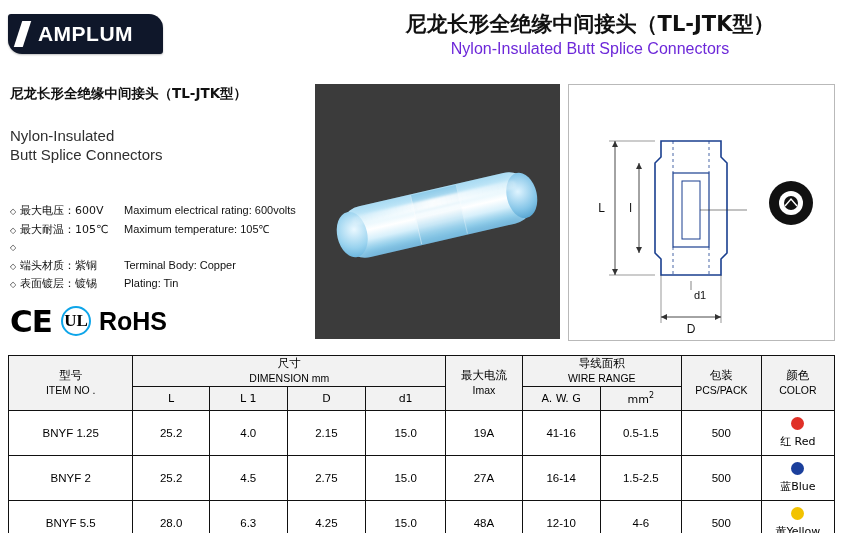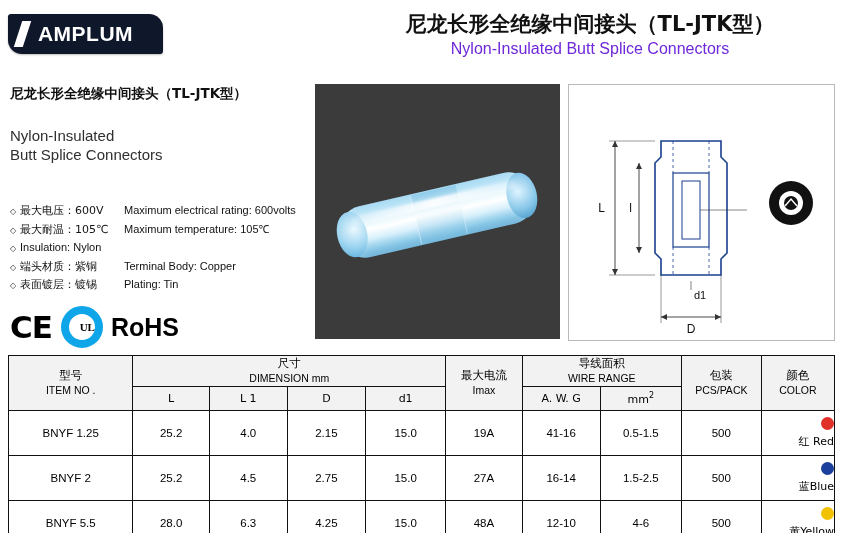--- a/index.html
+++ b/index.html
@@ -139,25 +139,25 @@
     font-size: 31px;
     font-weight: bold;
     font-family: "DejaVu Sans", sans-serif;
     letter-spacing: -1px;
     line-height: 30px;
   }
   .ul-mark {
     margin-left: 9px;
     width: 26px;
     height: 26px;
-    border: 8px solid #0ea5e9;
+    border: 2px solid #0ea5e9;
     border-radius: 50%;
-    font-size: 11px;
-    font-weight: bold;
-    text-align: right;
+    font-size: 17px;
+    font-weight: bold;
+    text-align: center;
     line-height: 26px;
     font-family: "Liberation Serif", serif;
   }
   .rohs-mark {
     margin-left: 8px;
     font-size: 25px;
     font-weight: bold;
     line-height: 30px;
     font-family: "Liberation Sans", sans-serif;
   }
@@ -262,21 +262,21 @@
   .hd-en { font-size: 10.5px; font-family: "Liberation Sans", sans-serif; }
   .tbl tbody td {
     height: 44px;
     font-size: 11.5px;
     font-family: "Liberation Sans", sans-serif;
     background: #fff;
   }
   .color-cell {
     display: flex;
     flex-direction: column;
-    align-items: flex-end;
+    align-items: center;
     justify-content: center;
     gap: 4px;
   }
   .dot {
     width: 13px;
     height: 13px;
     border-radius: 50%;
   }
   .color-label {
     font-size: 11px;
@@ -311,21 +311,20 @@
         <span class="spec-cn">最大电压：600V</span>
         <span class="spec-en">Maximum electrical rating: 600volts</span>
       </div>
       <div class="spec-row">
         <span class="spec-bullet">◇</span>
         <span class="spec-cn">最大耐温：105℃</span>
         <span class="spec-en">Maximum temperature: 105℃</span>
       </div>
       <div class="spec-row">
         <span class="spec-bullet">◇</span>
-        <span class="spec-en">Insulation: Nylon</span>
       </div>
       <div class="spec-row">
         <span class="spec-bullet">◇</span>
         <span class="spec-cn">端头材质：紫铜</span>
         <span class="spec-en">Terminal Body: Copper</span>
       </div>
       <div class="spec-row">
         <span class="spec-bullet">◇</span>
         <span class="spec-cn">表面镀层：镀锡</span>
         <span class="spec-en">Plating: Tin</span>

